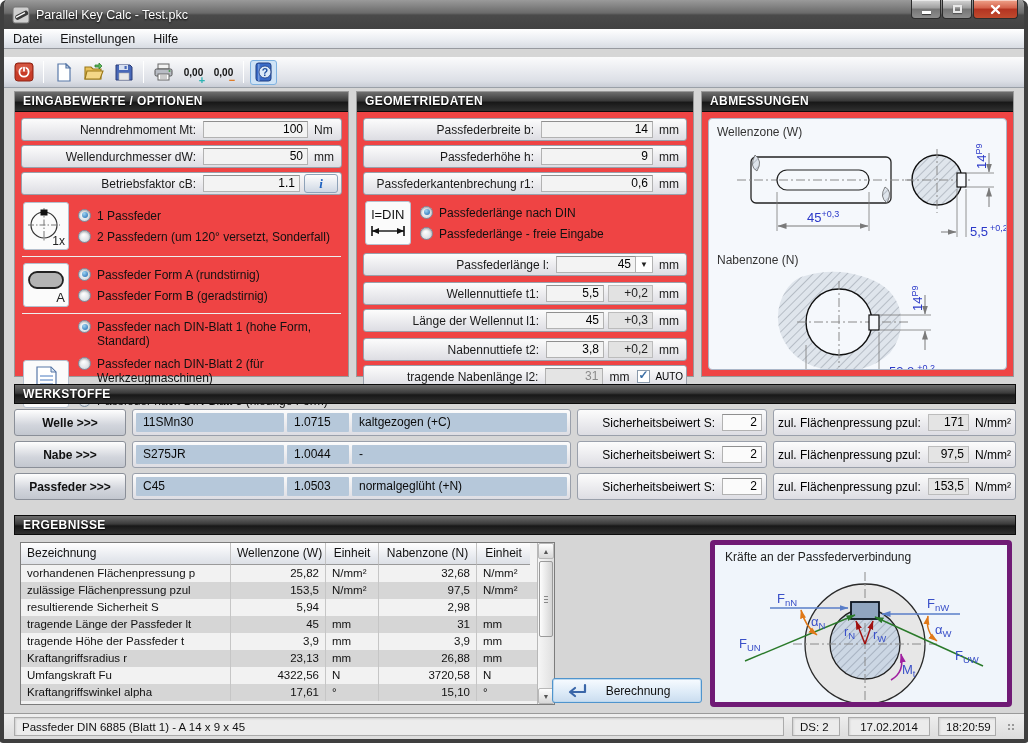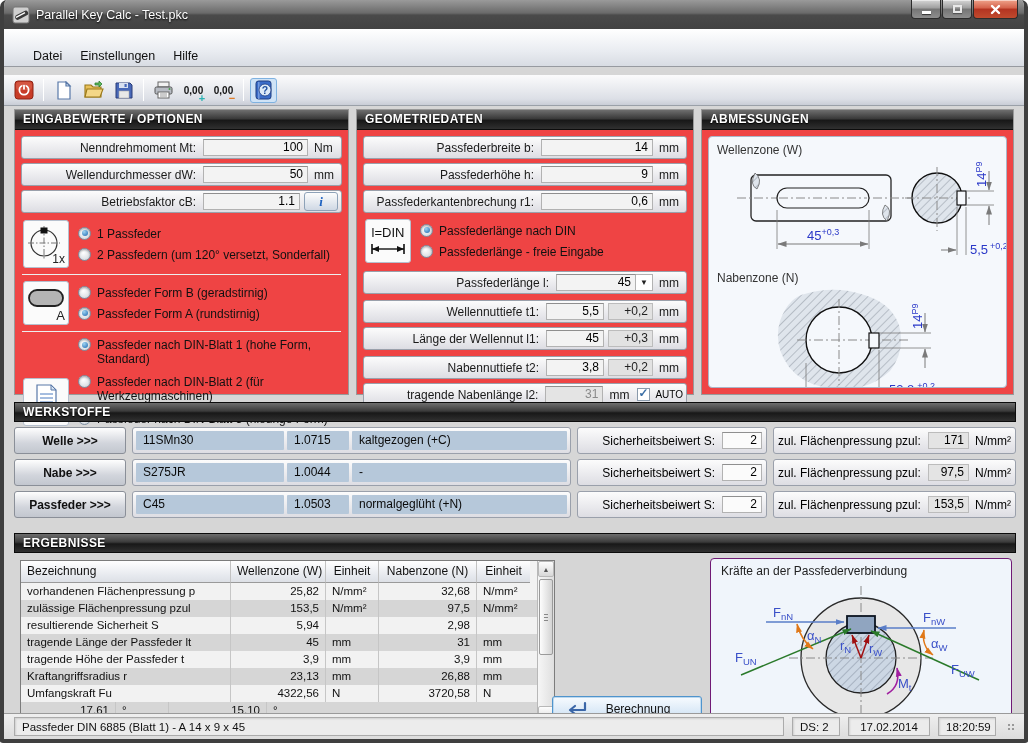--- a/index.html
+++ b/index.html
@@ -13,22 +13,22 @@
   .title-text{ color:#fff; font-size:12.5px; text-shadow:0 1px 2px #000; }
   .win-controls{ position:absolute; top:0; right:6px; display:flex; }
   .win-btn{ height:19px; border:1px solid #2c2c2c; border-top:none; border-radius:0 0 4px 4px; margin-left:1px;
             display:flex; align-items:center; justify-content:center; cursor:pointer;
             background:linear-gradient(#d6d6d6,#9e9e9e 45%,#757575 50%,#8e8e8e); box-shadow:inset 0 1px 0 rgba(255,255,255,.5);}
   .win-btn.minb,.win-btn.maxb{ width:30px; }
   .win-btn.closeb{ width:45px; background:linear-gradient(#efa28a,#d4614a 45%,#b33421 50%,#c04a2e); }
   .glyph-min{ width:9px; height:3px; background:#fff; box-shadow:0 1px 1px #333; margin-top:6px;}
   .glyph-max{ width:9px; height:8px; border:2px solid #e8e8e8; box-shadow:0 1px 1px #555;}
   
-  .menubar{ height:38px; background:linear-gradient(#ffffff,#e9ecf1 60%,#d8dce3); border-bottom:1px solid #979aa0;
-            display:flex; align-items:flex-end; padding:0 20px; flex:0 0 auto;}
+  .menubar{ height:20px; background:linear-gradient(#ffffff,#e9ecf1 60%,#d8dce3); border-bottom:1px solid #979aa0;
+            display:flex; align-items:flex-start; padding:0 0; flex:0 0 auto;}
   .menu-item{ font-size:12.5px; color:#111; padding:3px 9px; cursor:default; }
   
   .toolbar{ height:31px; background:linear-gradient(#fbfbfc,#dcdfe6 80%,#c9cdd6); border-bottom:1px solid #9aa0a8;
             display:flex; align-items:center; padding:0 6px; gap:3px; flex:0 0 auto;margin-top:8px;}
   .tbtn{ width:27px; height:25px; display:flex; align-items:center; justify-content:center; border-radius:3px; cursor:pointer;}
   .tbtn.pressed{ border:1px solid #7fb2e0; background:#cfe3f6; }
   .tsep{ width:1px; height:22px; background:#a7aab0; border-right:1px solid #fff; margin:0 3px; }
   .dec-ic{ position:relative; font-size:10px; font-weight:bold; color:#111; }
   .dec-ic .sign{ position:absolute; right:-2px; bottom:-8px; font-size:11px; font-weight:bold; }
   .sign.plus{ color:#2bb3b3; } .sign.minus{ color:#e07820; }
@@ -113,21 +113,21 @@
              background:linear-gradient(90deg,#fdfdfd,#d4d4d4); cursor:pointer;}
   .sb-grip{ position:absolute; left:4px; right:4px; top:34px; height:1px; background:#888;
             box-shadow:0 3px 0 #888, 0 6px 0 #888; }
   
   .calc-btn{ position:absolute; left:548px; top:590px; width:150px; height:25px; border:1px solid #4f94cd; border-radius:3px;
              background:linear-gradient(#f7fbff,#dceaf7 60%,#cadcef); box-shadow:0 0 0 1px #bcd8ee inset;
              display:flex; align-items:center; cursor:pointer; font-size:12px; color:#111;}
   .calc-btn .txt{ flex:1; text-align:center; padding-right:14px;}
   
   .fd-panel{ position:absolute; left:706px; top:452px; width:302px; height:167px; background:#f0f5fb;
-             border:1px solid #701a75; border-radius:4px; overflow:hidden;}
+             border:5px solid #701a75; border-radius:4px; overflow:hidden;}
   .fd-title{ font-size:12px; color:#222; padding:5px 0 0 10px; }
   .dlbl{ font-size:13px; fill:#3a50c8; } .dsub{ font-size:9.5px; }
   .dimtxt{ font-size:13px; fill:#2a38c8; } .dimsup{ font-size:9px; }
   
   .statusbar{ height:26px; background:linear-gradient(#efefef,#dcdcdc); border-top:1px solid #9a9a9a;
               display:flex; align-items:center; gap:8px; padding:0 8px 0 10px; flex:0 0 auto; position:relative;}
   .sbox2{ border:1px solid #ababab; background:#ececec; box-shadow:inset 1px 1px 2px rgba(0,0,0,.12);
           font-size:11.5px; color:#111; padding:2px 7px; height:19px; line-height:14px; white-space:nowrap; overflow:hidden;}
   .sb-main{ flex:1; } .sb-ds{ width:48px; } .sb-date{ width:82px; text-align:center;} .sb-time{ width:58px; text-align:center;}
   .grip{ width:10px; height:10px; margin-left:2px;
@@ -306,26 +306,26 @@
         <div class="sep"></div>
         <div class="group">
           <div class="icon-box" style="height:44px;">
             <svg width="44" height="42" viewBox="0 0 44 42">
                 <rect x="5" y="8" width="34" height="16" rx="8" fill="#b4b4b4" stroke="#222" stroke-width="1.8"></rect>
               </svg>
             <span class="icon-tag" style="font-size:13px;">A</span>
           </div>
           <div class="opts">
             <div class="opt">
+                <span class="radio on"></span>
+                <span>Passfeder Form A (rundstirnig)</span>
+              </div>
+            <div class="opt">
                 <span class="radio"></span>
                 <span>Passfeder Form B (geradstirnig)</span>
-              </div>
-            <div class="opt">
-                <span class="radio on"></span>
-                <span>Passfeder Form A (rundstirnig)</span>
               </div>
           </div>
         </div>
         <div class="sep"></div>
         <div class="group">
           <div class="icon-box" style="height:48px; align-self:flex-end;">
             <svg width="44" height="46" viewBox="0 0 44 46">
                 <path d="M13,6 L27,6 L32,11 L32,38 L13,38 Z" fill="#fff" stroke="#5878a8" stroke-width="1.2"></path>
                 <path d="M27,6 L27,11 L32,11 Z" fill="#d8e4f2" stroke="#5878a8"></path>
                 <line x1="16" y1="15" x2="29" y2="15" stroke="#4a7ac0"></line>
@@ -587,20 +587,21 @@
             <span class="c c5">mm</span>
           </div>
         <div class="rt-row">
             <span class="c c1">Umfangskraft Fu</span>
             <span class="c c2">4322,56</span>
             <span class="c c3">N</span>
             <span class="c c4">3720,58</span>
             <span class="c c5">N</span>
           </div>
         <div class="rt-row">
+            <span class="c c1">Kraftangriffswinkel alpha</span>
             <span class="c c2">17,61</span>
             <span class="c c3">°</span>
             <span class="c c4">15,10</span>
             <span class="c c5">°</span>
           </div>
       </div>
       <div class="rt-sb">
         <div class="sb-arrow">▲</div>
         <div class="sb-track">
           <div class="sb-thumb">

